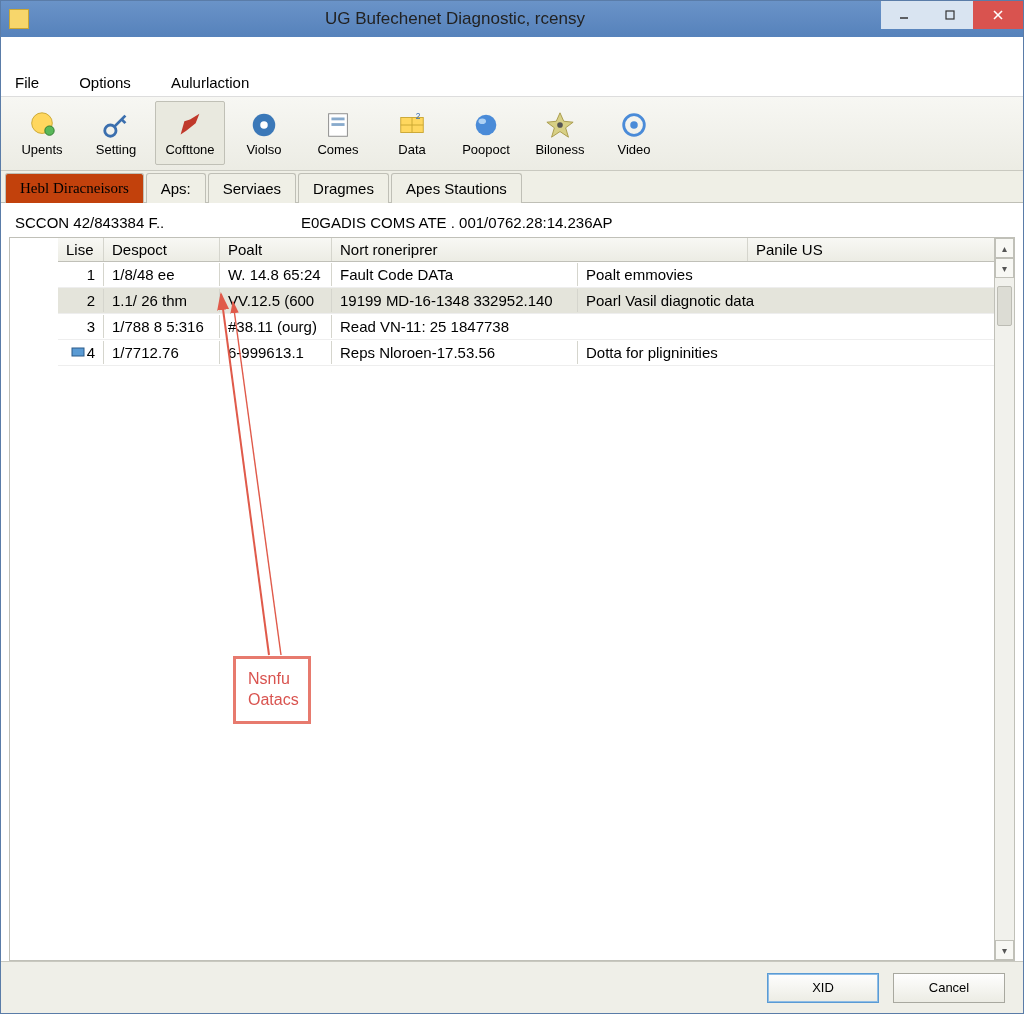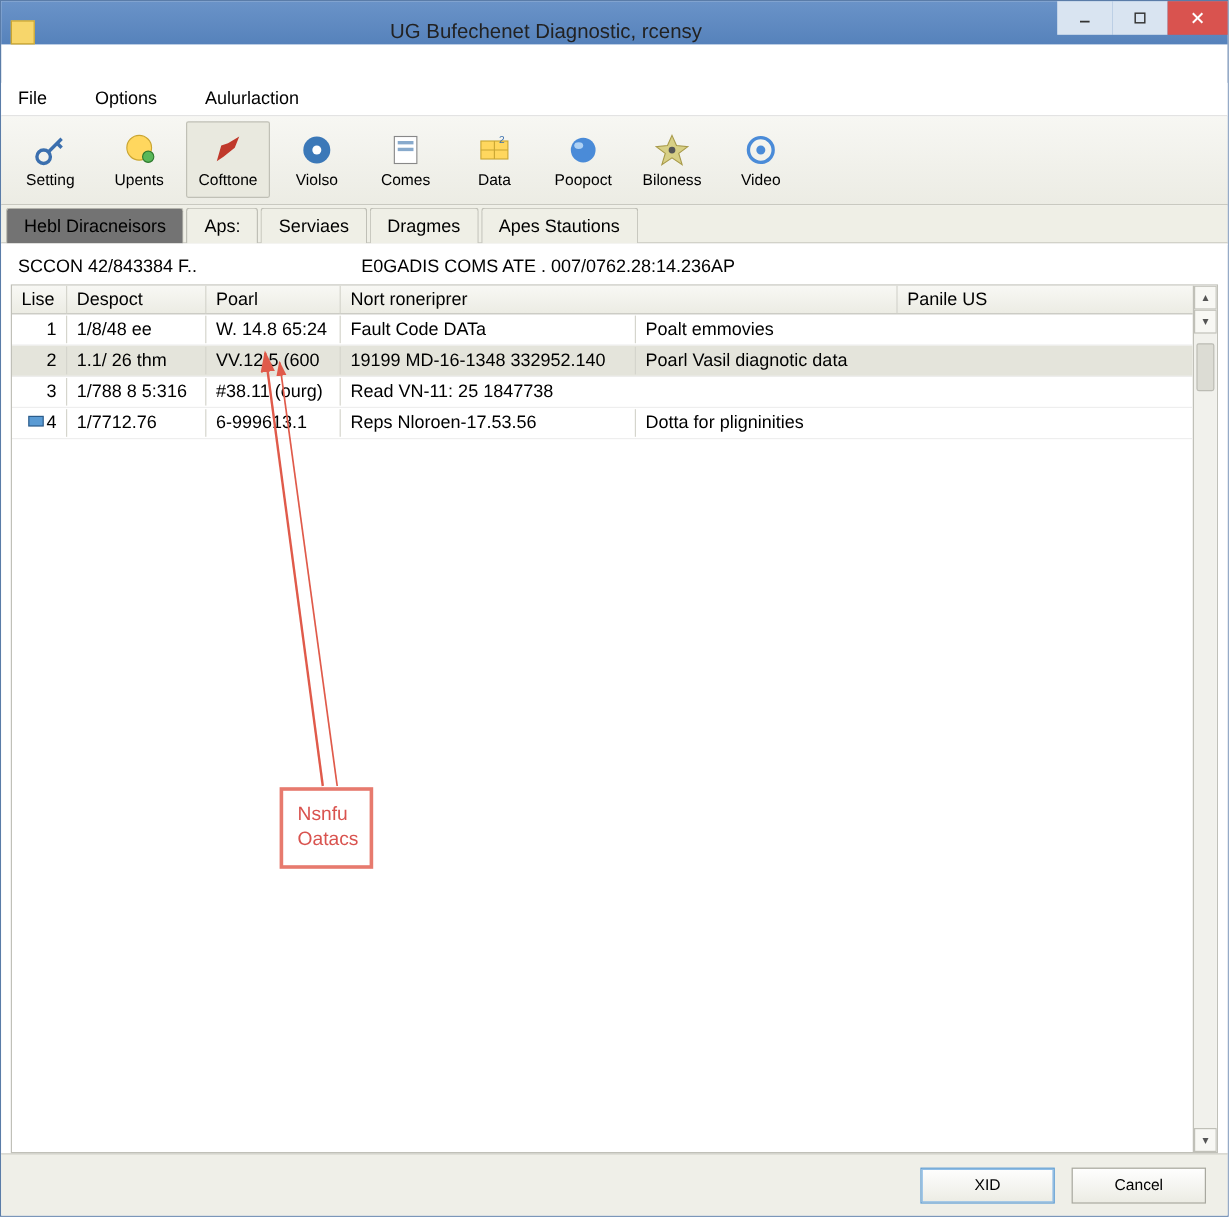--- a/index.html
+++ b/index.html
@@ -1,20 +1,20 @@
 <!DOCTYPE html>
 <html><head>
 <meta charset="utf-8">
 <style>
   * { box-sizing: border-box; margin: 0; padding: 0; }
   html, body { width: 1024px; height: 1024px; font-family: "Segoe UI", Tahoma, sans-serif; font-size: 14px; background: #fff; overflow: hidden; }
   .window { width: 1024px; height: 1014px; border: 1px solid #5a7ca8; display: flex; flex-direction: column; }
 
   
-  .titlebar { height: 36px; background: linear-gradient(#6a93c8, #5682bb); color: #fff; display: flex; align-items: flex-end; position: relative; }
+  .titlebar { height: 36px; background: linear-gradient(#6a93c8, #5682bb); color: #fff; display: flex; align-items: center; position: relative; }
   .titlebar .app-icon { width: 20px; height: 20px; background: #f7d66b; border: 1px solid #caa632; margin-left: 8px; }
   .titlebar .title { flex: 1; text-align: center; font-size: 17px; font-weight: 400; color: #222; }
   .titlebar .win-btns { display: flex; height: 100%; }
   .titlebar .win-btn { width: 46px; height: 28px; display: flex; align-items: center; justify-content: center; }
   .titlebar .win-btn.min { background: #d9e4f1; }
   .titlebar .win-btn.max { background: #d9e4f1; }
   .titlebar .win-btn.close { background: #d9534f; color: #fff; width: 50px; }
   .titlebar .win-btn svg { width: 12px; height: 12px; }
 
   
@@ -23,21 +23,21 @@
 
   
   .toolbar { height: 74px; background: linear-gradient(#f7f7f3, #ecece4); border-bottom: 1px solid #c9c9c0; display: flex; align-items: flex-start; padding: 4px 6px; gap: 4px; }
   .tool { width: 70px; height: 64px; display: flex; flex-direction: column; align-items: center; justify-content: center; gap: 2px; border: 1px solid transparent; border-radius: 2px; font-size: 13px; }
   .tool.active { background: #e9e9df; border-color: #c0c0b6; }
   .tool .ticon { width: 32px; height: 30px; display: flex; align-items: center; justify-content: center; }
 
   
   .tabrow { height: 32px; background: #efefe6; display: flex; align-items: flex-end; padding: 0 4px; border-bottom: 1px solid #bfbfb6; }
   .tab { padding: 6px 14px; font-size: 15px; border: 1px solid #bfbfb6; border-bottom: none; background: #efefe6; margin-right: 2px; border-radius: 3px 3px 0 0; position: relative; top: 1px; cursor: default; }
-  .tab.active { background: #737373; }
+  .tab.active { background: #c2410c; font-family: Liberation Serif, serif; }
 
   
   .content { flex: 1; display: flex; flex-direction: column; background: #fff; border-top: 1px solid #fff; padding: 6px 8px 0 8px; position: relative; justify-content: flex-end; }
   .status-line { display: flex; font-size: 15px; padding: 4px 6px; }
   .status-line .s-left { width: 286px; }
   .status-line .s-right { flex: 1; }
 
   
   .grid-wrap { flex: 1; border: 1px solid #c0c0b8; margin-top: 2px; display: flex; flex-direction: column; position: relative; overflow: hidden; }
   .grid-head { display: flex; background: linear-gradient(#f8f8f4,#ecece4); border-bottom: 1px solid #c0c0b8; font-size: 15px; }
@@ -53,21 +53,21 @@
   .grid-row.sel { background: #e4e4db; }
   .grid-row .gc { font-size: 15px; }
   .row-icon { width: 14px; height: 12px; display: inline-block; margin-right: 2px; }
 
   
   .scroll-col { width: 20px; background: #f1f1ec; border-left: 1px solid #c0c0b8; display: flex; flex-direction: column; }
   .scroll-btn { height: 20px; border: 1px solid #c0c0b8; background: #f8f8f4; display:flex; align-items:center; justify-content:center; font-size:10px; color:#555; }
   .scroll-track { flex: 1; position: relative; }
   .scroll-thumb { position:absolute; top:8px; left:2px; right:2px; height:40px; background:#dcdcd4; border:1px solid #bcbcb4; border-radius:2px; }
 
-  .grid-outer { display:flex; flex:1; }
+  .grid-outer { display:flex; flex:1;margin-left:48px; }
   .grid-left { flex:1; display:flex; flex-direction:column; }
 
   
   .callout { position: absolute; pointer-events: none; }
   .callout .box { position: absolute; background: #fff; border: 3px solid #e77a6e; color: #d9534f; padding: 10px 12px; font-size: 16px; line-height: 1.3; width: 78px; text-align:left; font-weight:500; }
   .callout svg { position: absolute; overflow: visible; }
 
   
   .btnbar { height: 52px; background: #efefe8; border-top: 1px solid #c8c8bf; display: flex; align-items: center; justify-content: flex-end; gap: 14px; padding: 0 18px; }
   .btn { min-width: 112px; height: 30px; border: 1px solid #a8a89f; background: linear-gradient(#fefefe,#ecece4); font-size: 13px; display:flex; align-items:center; justify-content:center; cursor:default; }
@@ -105,35 +105,35 @@
   <div class="menubar">
     <div class="menu-item">File</div>
     <div class="menu-item">Options</div>
     <div class="menu-item">Aulurlaction</div>
   </div>
 
   <div class="toolbar" id="toolbar">
       <div class="tool">
         <div class="ticon">
           <svg width="32" height="30" viewBox="0 0 32 32">
+            <circle cx="16" cy="14" r="11" fill="#ffd75e" stroke="#caa632" stroke-width="1"></circle>
+            <circle cx="24" cy="22" r="5" fill="#59b859" stroke="#2e7a2e" stroke-width="1"></circle>
+          </svg>
+        </div>
+        <div>Upents</div>
+      </div>
+      <div class="tool">
+        <div class="ticon">
+          <svg width="32" height="30" viewBox="0 0 32 32">
             <circle cx="10" cy="22" r="6" fill="none" stroke="#3b6fae" stroke-width="3"></circle>
             <line x1="14" y1="18" x2="26" y2="6" stroke="#3b6fae" stroke-width="3"></line>
             <line x1="22" y1="10" x2="26" y2="14" stroke="#3b6fae" stroke-width="3"></line>
           </svg>
         </div>
         <div>Setting</div>
-      </div>
-      <div class="tool">
-        <div class="ticon">
-          <svg width="32" height="30" viewBox="0 0 32 32">
-            <circle cx="16" cy="14" r="11" fill="#ffd75e" stroke="#caa632" stroke-width="1"></circle>
-            <circle cx="24" cy="22" r="5" fill="#59b859" stroke="#2e7a2e" stroke-width="1"></circle>
-          </svg>
-        </div>
-        <div>Upents</div>
       </div>
       <div class="tool active">
         <div class="ticon">
           <svg width="32" height="30" viewBox="0 0 32 32">
             <polygon points="6,26 10,12 16,10 26,4 22,14 12,22" fill="#c0392b"></polygon>
           </svg>
         </div>
         <div>Cofttone</div>
       </div>
       <div class="tool">
@@ -199,30 +199,30 @@
       <div class="tab active">Hebl Diracneisors</div>
       <div class="tab">Aps:</div>
       <div class="tab">Serviaes</div>
       <div class="tab">Dragmes</div>
       <div class="tab">Apes Stautions</div>
     </div>
 
   <div class="content">
     <div class="status-line">
       <div class="s-left">SCCON 42/843384 F..</div>
-      <div class="s-right">E0GADIS COMS ATE . 007/0762.28:14.236AP</div>
+      <div class="s-right">E0GADIS COMS ATE . 001/0762.28:14.236AP</div>
     </div>
 
     <div class="grid-wrap">
       <div class="grid-outer">
         <div class="grid-left">
           <div class="grid-head">
             <div class="gh col-lise">Lise</div>
             <div class="gh col-despoct">Despoct</div>
-            <div class="gh col-hinir">Poarl</div>
+            <div class="gh col-hinir">Poalt</div>
             <div class="gh col-nort">Nort roneriprer</div>
             <div class="gh col-panile">Panile US</div>
           </div>
           <div class="grid-body" id="gridbody">
               <div class="grid-row">
                 <div class="gc col-lise" style="text-align:right;">1</div>
                 <div class="gc col-despoct">1/8/48 ee</div>
                 <div class="gc col-hinir">W. 14.8 65:24</div>
                 <div class="gc col-panile">Fault Code DATa</div>
                 <div class="gc col-nort">Poalt emmovies</div>

